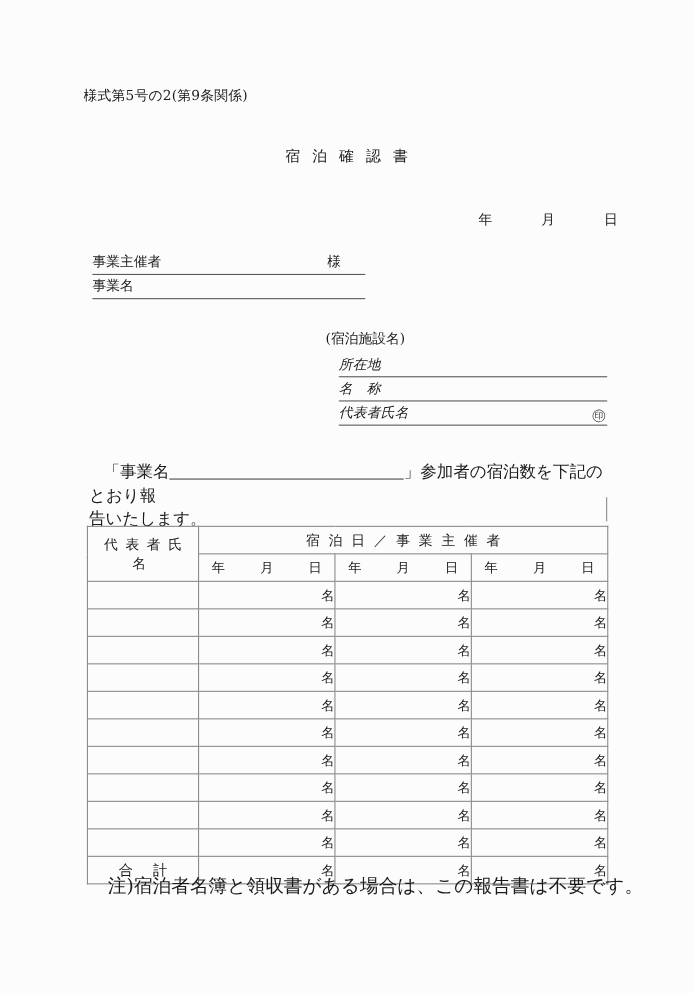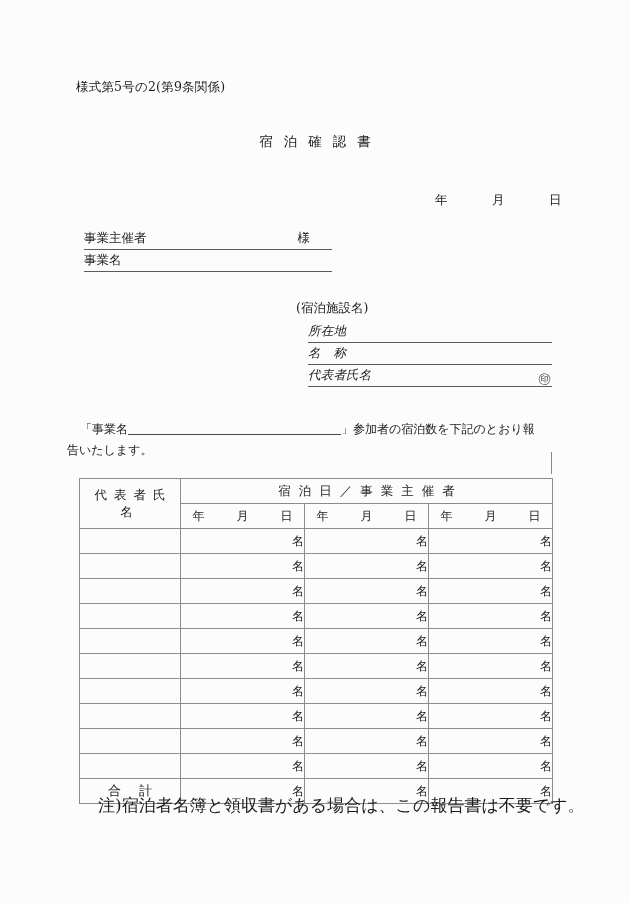--- a/index.html
+++ b/index.html
@@ -109,24 +109,24 @@
     right: 1px;
     bottom: 1px;
     font-size: 13px;
     font-family: "DejaVu Sans", sans-serif;
     line-height: 1;
   }
 
   
   .body-para {
     position: absolute;
-    left: 67px;
+    left: 81px;
     top: 419px;
     width: 480px;
-    font-size: 12px;
+    font-size: 15px;
     line-height: 21px;
   }
   .body-para .indent { display: inline-block; width: 13px; }
   .blank-fill {
     display: inline-block;
     width: 213px;
     border-bottom: 1px solid #4a4a4a;
     height: 13px;
     vertical-align: -2px;
   }

